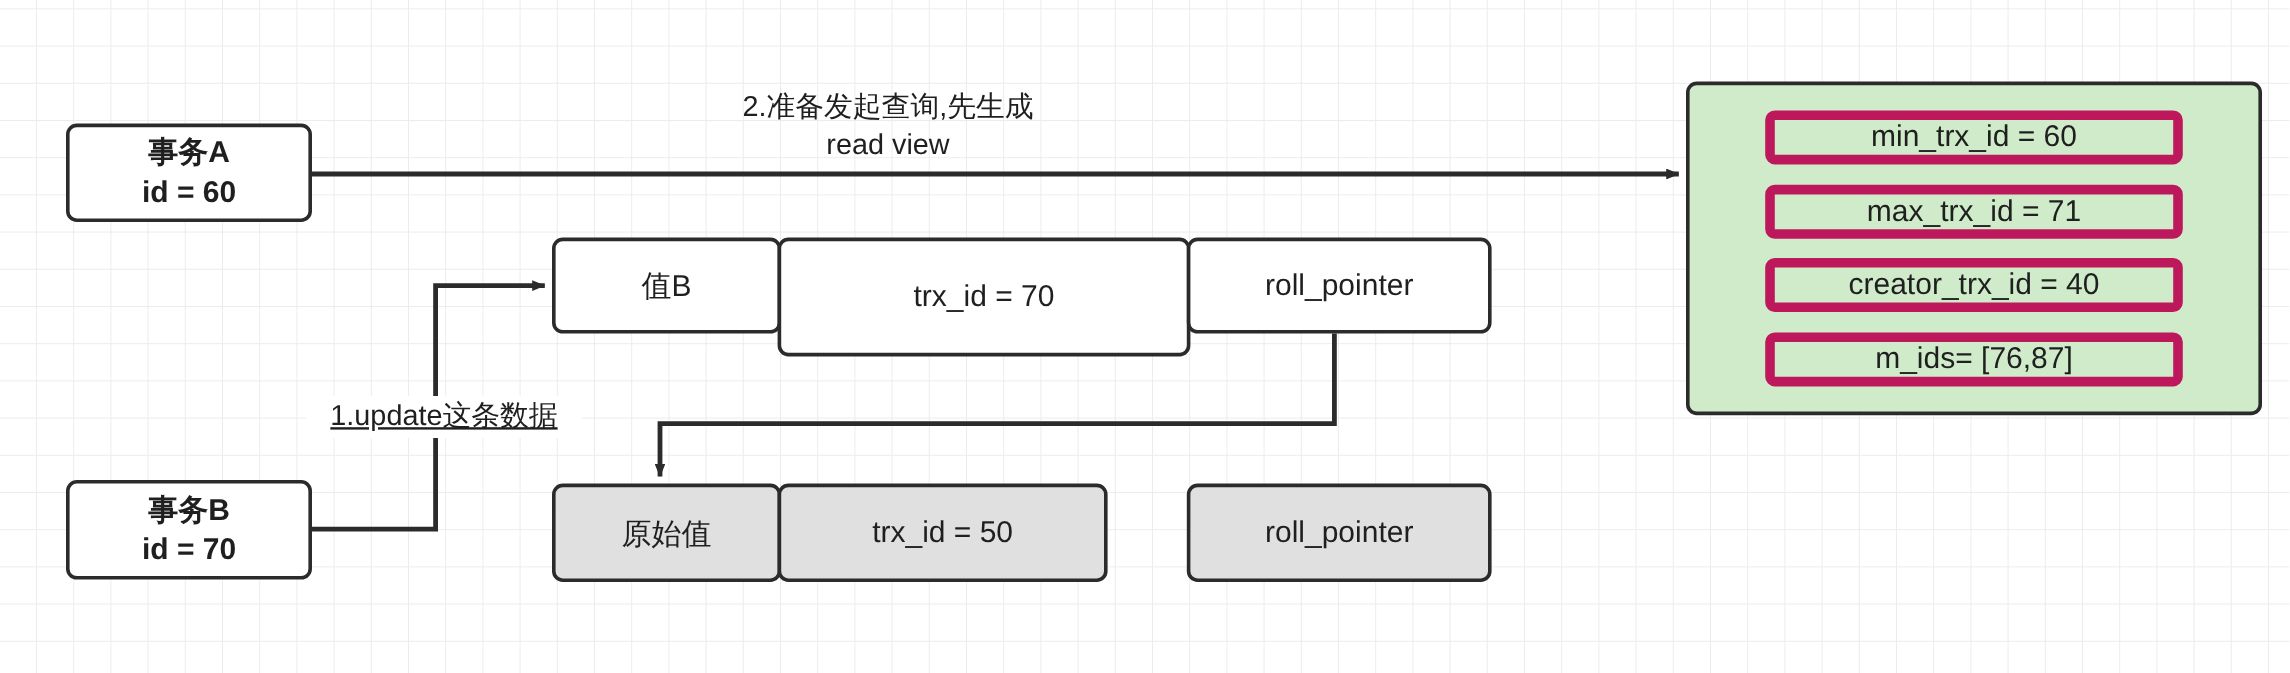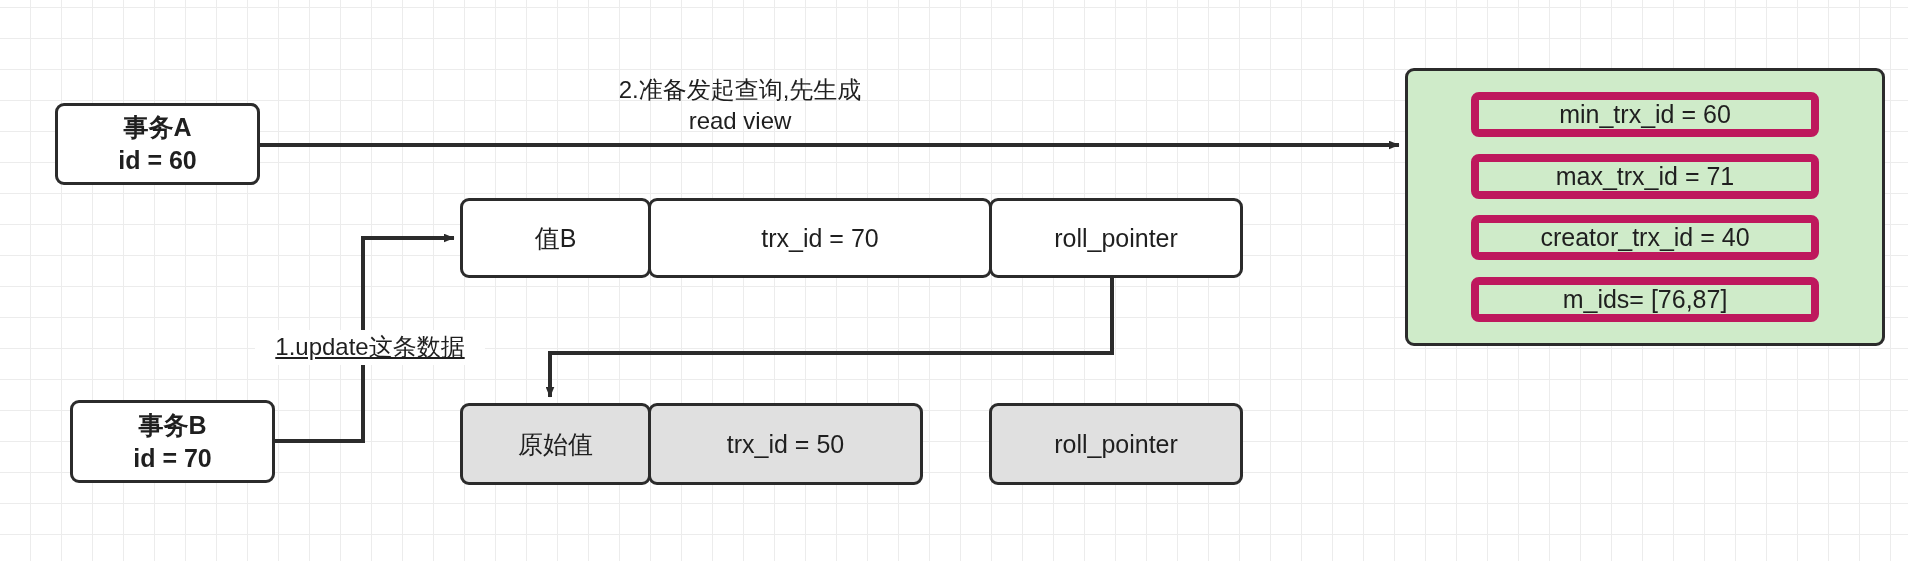--- a/index.html
+++ b/index.html
@@ -38,42 +38,42 @@
   }
   .node .line {
     white-space: nowrap;
     font-weight: bold;
   }
   
   .txn {
     font-size: 25px;
   }
   #txn-a { left: 55px;  top: 103px; width: 205px; height: 82px; }
-  #txn-b { left: 55px;  top: 400px; width: 205px; height: 83px; margin-left: 15px; }
+  #txn-b { left: 55px;  top: 400px; width: 205px; height: 83px; }
 
   
   .rec-cell {
     position: absolute;
     box-sizing: border-box;
     border: 3px solid #2b2b2b;
     border-radius: 9px;
     display: flex;
     align-items: center;
     justify-content: center;
     font-size: 25px;
     color: #1f1f1f;
     z-index: 3;
     white-space: nowrap;
     text-align: center;
   }
   .row-new .rec-cell { background: #ffffff; }
   .row-old .rec-cell { background: #e0e0e0; }
 
   #cell-new-0 { left: 460px;  top: 198px; width: 191px; height: 80px; }
-  #cell-new-1 { left: 648px;  top: 198px; width: 344px; height: 80px; }
+  #cell-new-1 { left: 648px;  top: 198px; width: 344px; height: 99px; }
   #cell-new-2 { left: 989px;  top: 198px; width: 254px; height: 80px; }
 
   #cell-old-0 { left: 460px;  top: 403px; width: 191px; height: 82px; }
   #cell-old-1 { left: 648px;  top: 403px; width: 275px; height: 82px; }
   #cell-old-2 { left: 989px;  top: 403px; width: 254px; height: 82px; }
 
   
   #readview-panel {
     position: absolute;
     left: 1405px;

